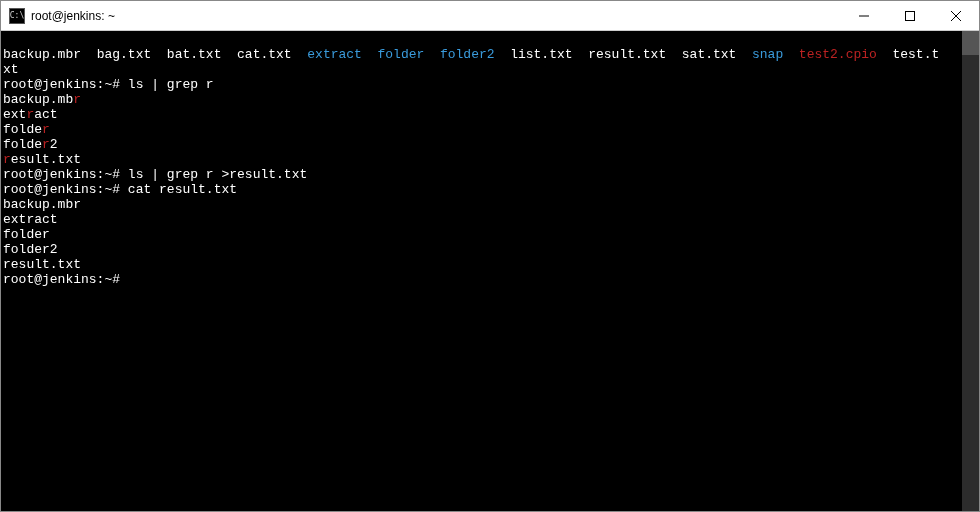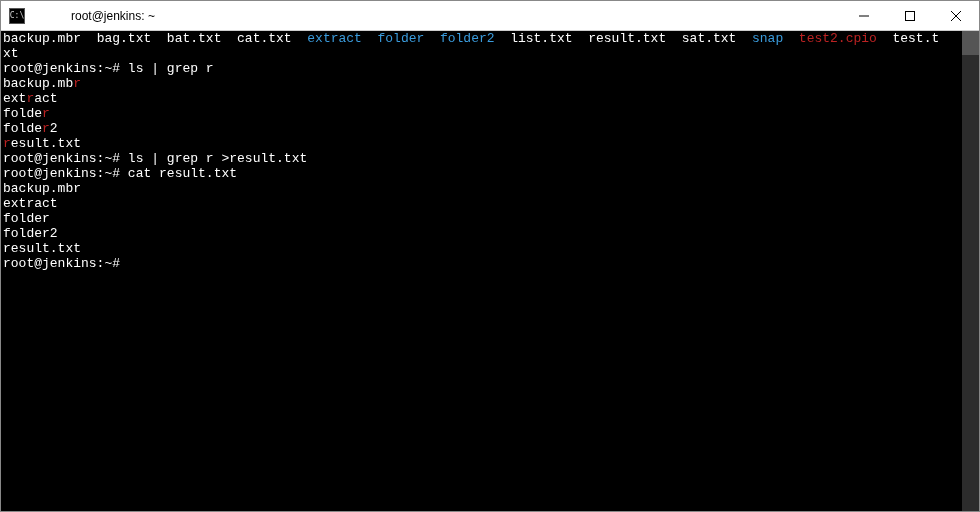--- a/index.html
+++ b/index.html
@@ -28,39 +28,39 @@
     user-select: none;
   }
   .titlebar .icon {
     width: 16px; height: 16px;
     margin: 0 6px 0 8px;
     background: #000;
     border: 1px solid #555;
     display: inline-flex; align-items: center; justify-content: center;
     font-size: 8px; color: #ccc; font-family: Consolas, monospace;
   }
-  .titlebar .title { flex: 0 0 auto; margin-left: 40px; }
+  .titlebar .title { flex: 0 0 auto; }
   .titlebar .spacer { flex: 1 1 auto; }
   .winbtn {
     width: 46px; height: 30px;
     display: flex; align-items: center; justify-content: center;
     font-family: "Segoe UI Symbol", sans-serif;
     font-size: 10px;
     color: #000;
   }
   .winbtn svg { width: 10px; height: 10px; stroke: #000; fill: none; stroke-width: 1; }
   .terminal-wrap {
     flex: 1 1 auto;
     display: flex;
     background: #000;
     position: relative;
   }
   .terminal {
     flex: 1 1 auto;
-    padding: 0 2px;
+    padding: 16px 2px;
     color: #fff;
     line-height: 15px;
     white-space: pre;
     overflow: hidden;
   }
   .scrollbar {
     width: 17px;
     background: #2c2c2c;
     position: relative;
   }

